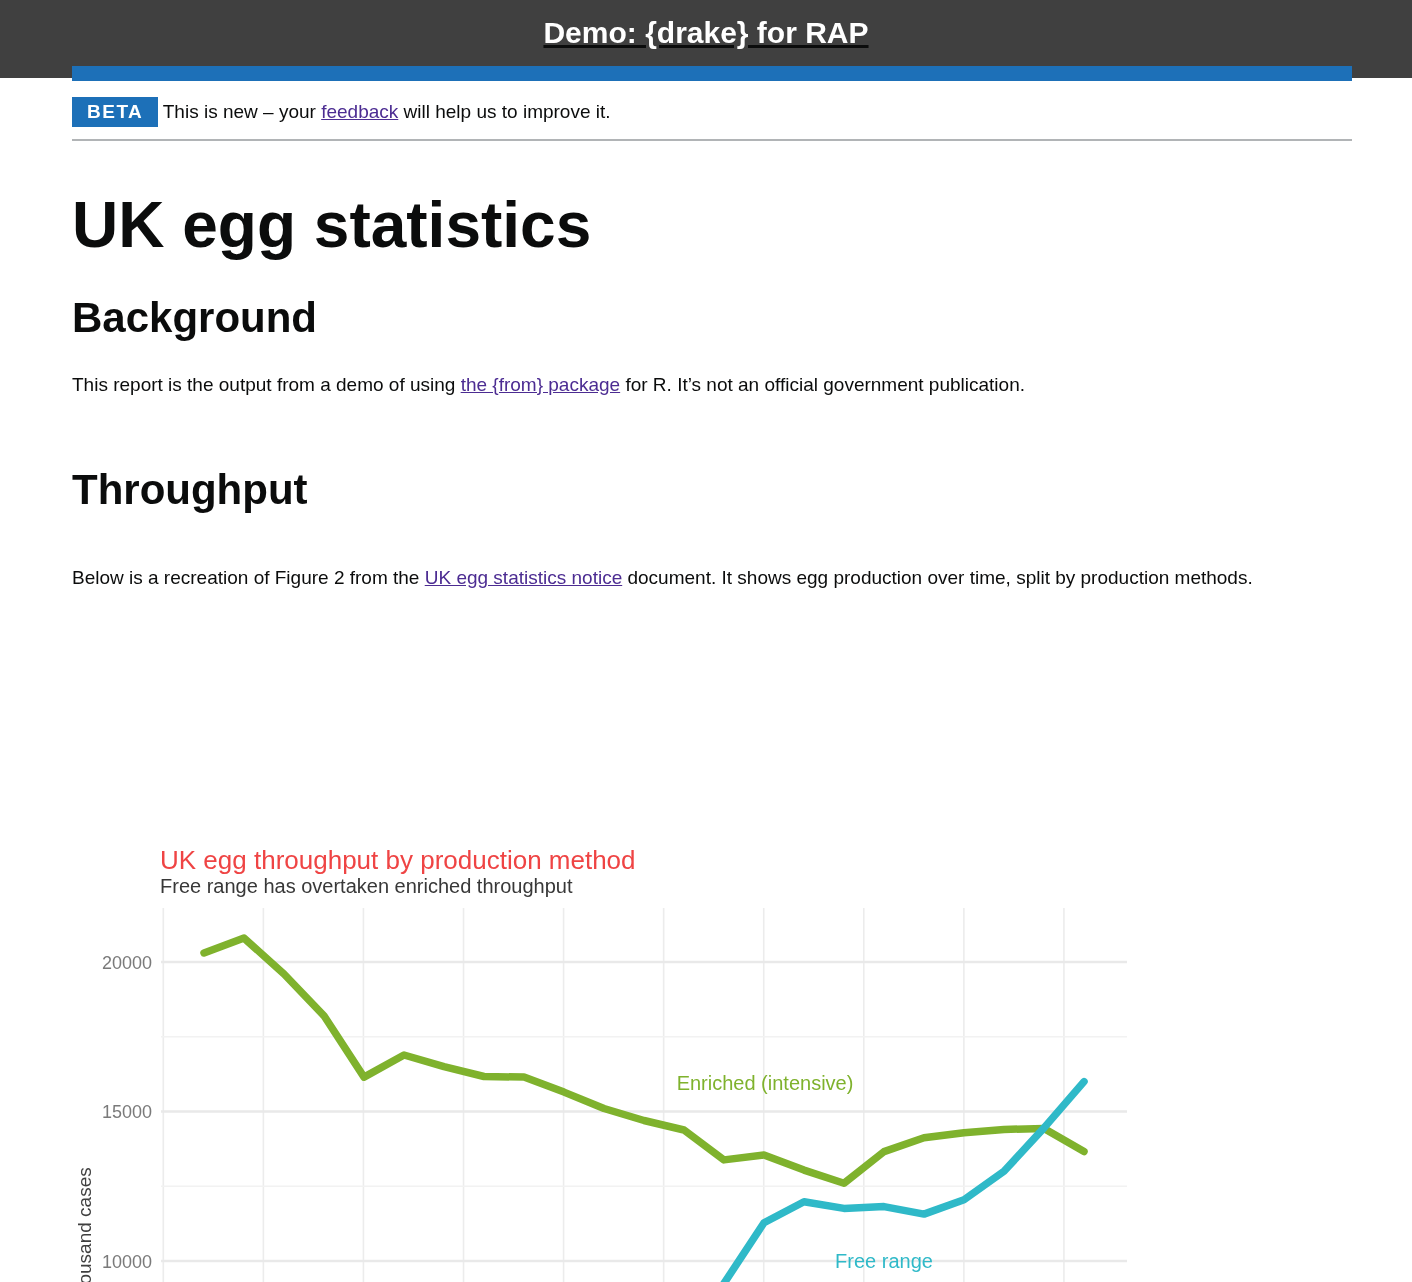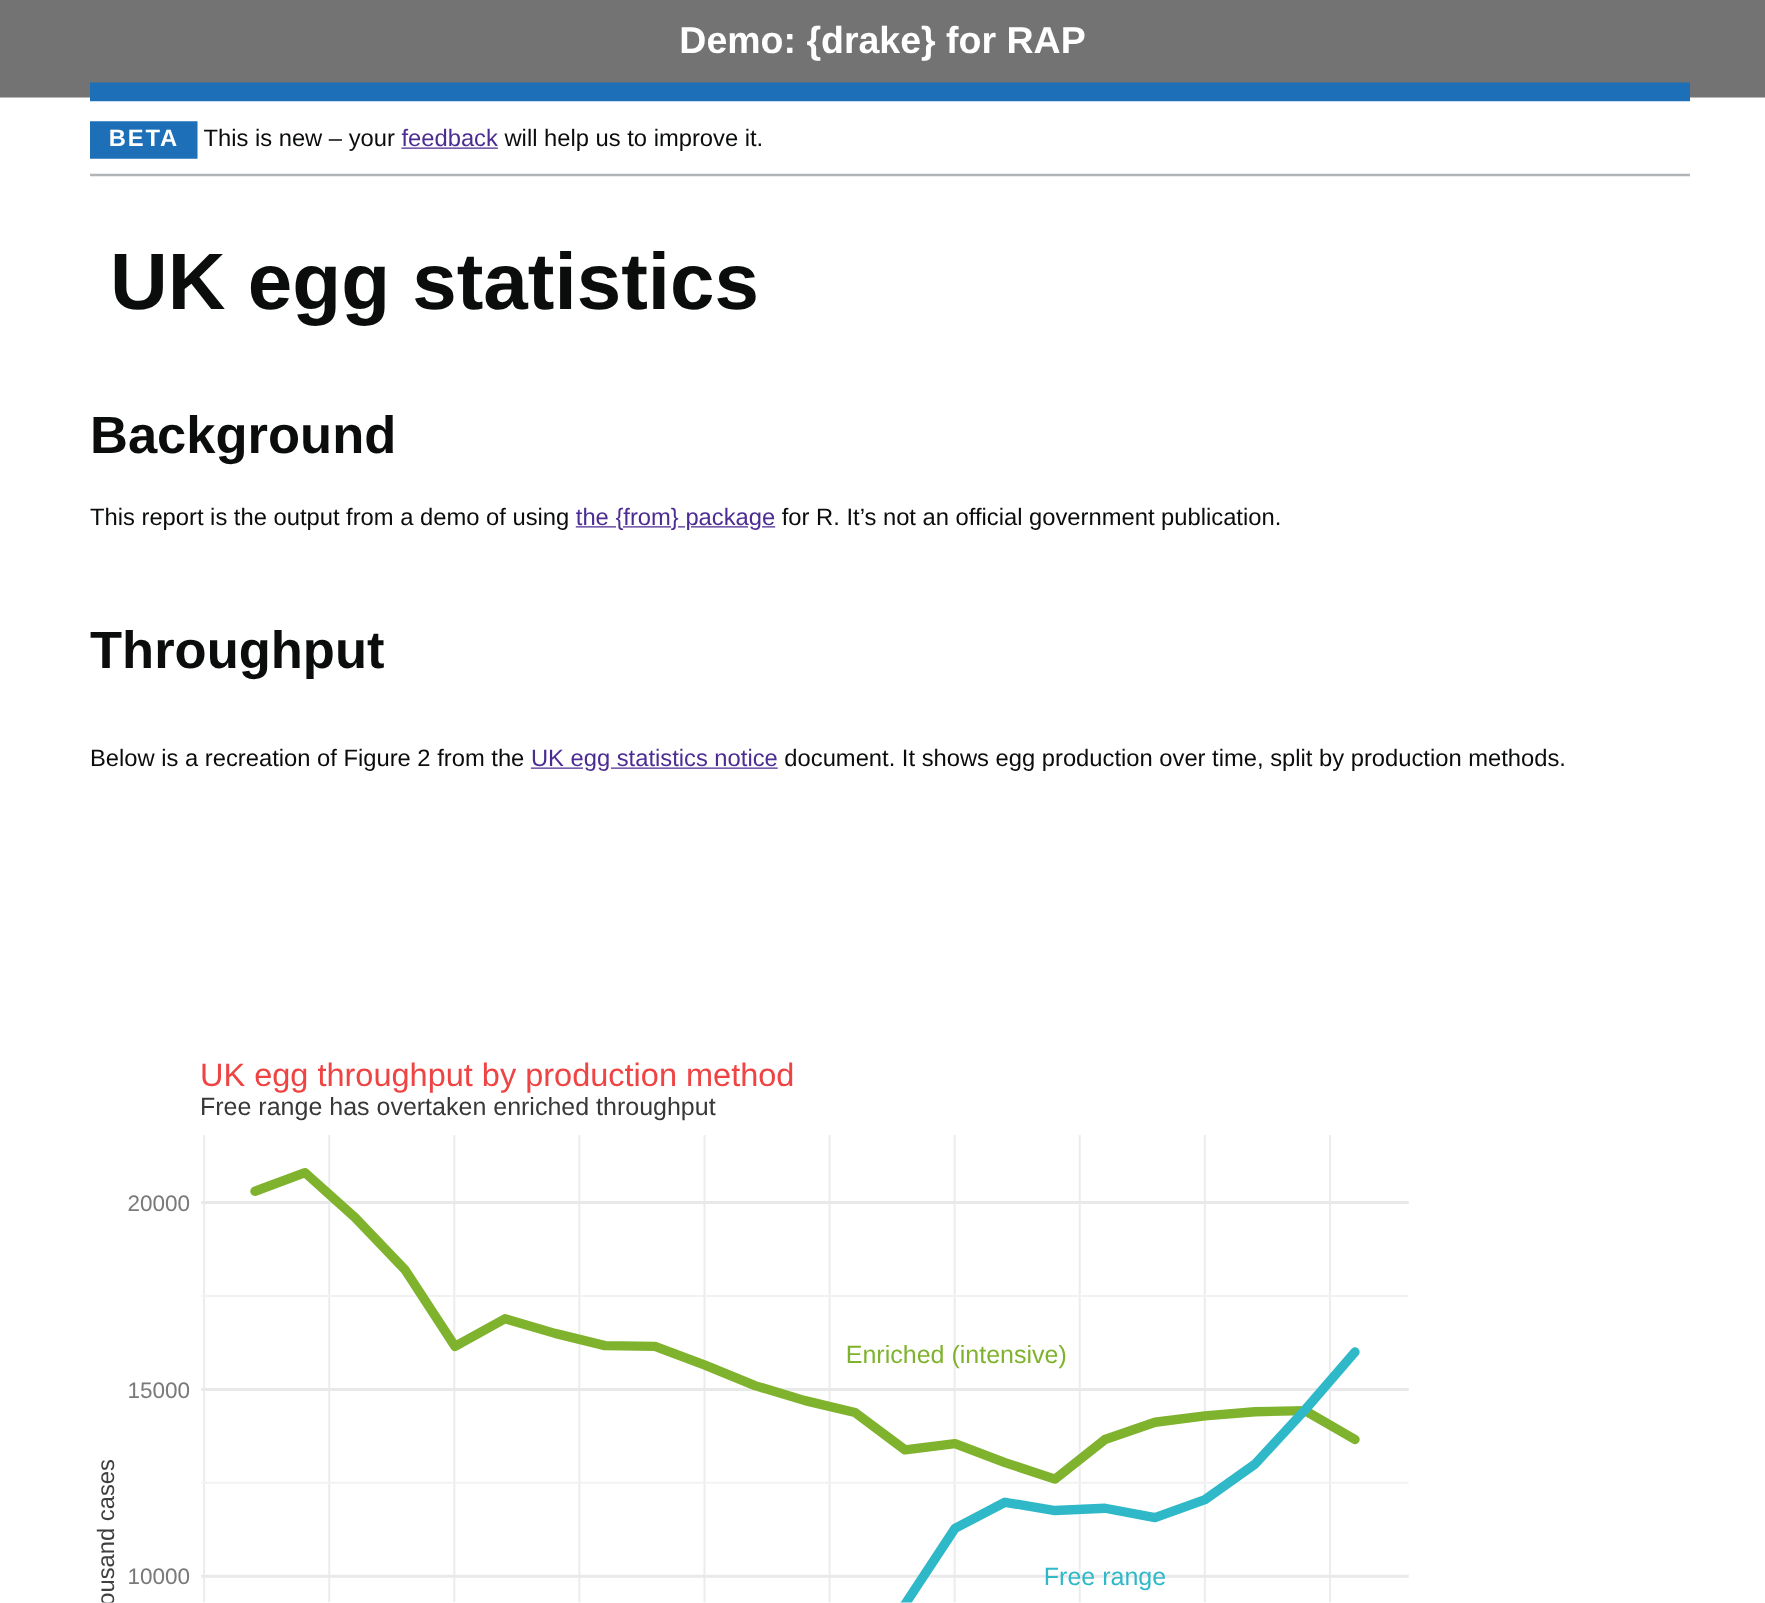--- a/index.html
+++ b/index.html
@@ -1,42 +1,42 @@
 <!DOCTYPE html>
 <html><head>
 <meta charset="utf-8">
 <style>
   * { margin:0; padding:0; box-sizing:border-box; }
   html,body { width:1412px; height:1282px; overflow:hidden; background:#ffffff;
               font-family:"Liberation Sans", sans-serif; color:#0b0c0c; }
 
   .app-header { position:absolute; left:0; top:0; width:1412px; height:78px;
-                background:#737373; }
+                background:#404040;text-decoration:underline; }
   .app-header .bar-title { display:block; width:100%; height:66px; line-height:66px;
                 text-align:center; color:#ffffff; font-size:30px; font-weight:bold; }
 
   .accent-bar { position:absolute; left:72px; top:66px; width:1280px; height:15px;
                 background:#1d70b8; }
 
   .phase-banner { position:absolute; left:72px; top:97px; width:1280px; height:30px; }
   .beta-tag { display:inline-block; vertical-align:top; background:#1d70b8; color:#fff;
               font-size:19px; font-weight:bold; letter-spacing:1.5px; line-height:30px;
               padding:0 15px; }
   .phase-text { display:inline-block; vertical-align:top; 
                 font-size:19px; line-height:30px; color:#0b0c0c; }
 
   .divider { position:absolute; left:72px; top:139px; width:1280px; height:2px;
              background:#b1b4b6; }
 
   a, .link { color:#4c2c92; text-decoration:underline; cursor:pointer; }
 
   main { position:absolute; left:72px; top:140px; width:1280px; }
-  h1.page-title { font-size:64px; line-height:68px; font-weight:bold; margin-top:51px;margin-left:16px; }
+  h1.page-title { font-size:64px; line-height:68px; font-weight:bold; margin-top:51px; }
   h2.section-heading { font-size:42px; line-height:46px; font-weight:bold; }
-  h2.bg-heading { margin-top:66px; }
+  h2.bg-heading { margin-top:36px; }
   h2.tp-heading { margin-top:66px; }
   main p { font-size:19px; line-height:32px; }
   p.p1 { margin-top:49px; }
   p.p2 { margin-top:26px; }
   p.p3 { margin-top:28px; }
   p.p4 { margin-top:49px; }
 
   .chart-title { position:absolute; left:160px; top:845px; font-size:26px;
                  line-height:30px; color:#ef4444; }
   .chart-subtitle { position:absolute; left:160px; top:874px; font-size:20px;

